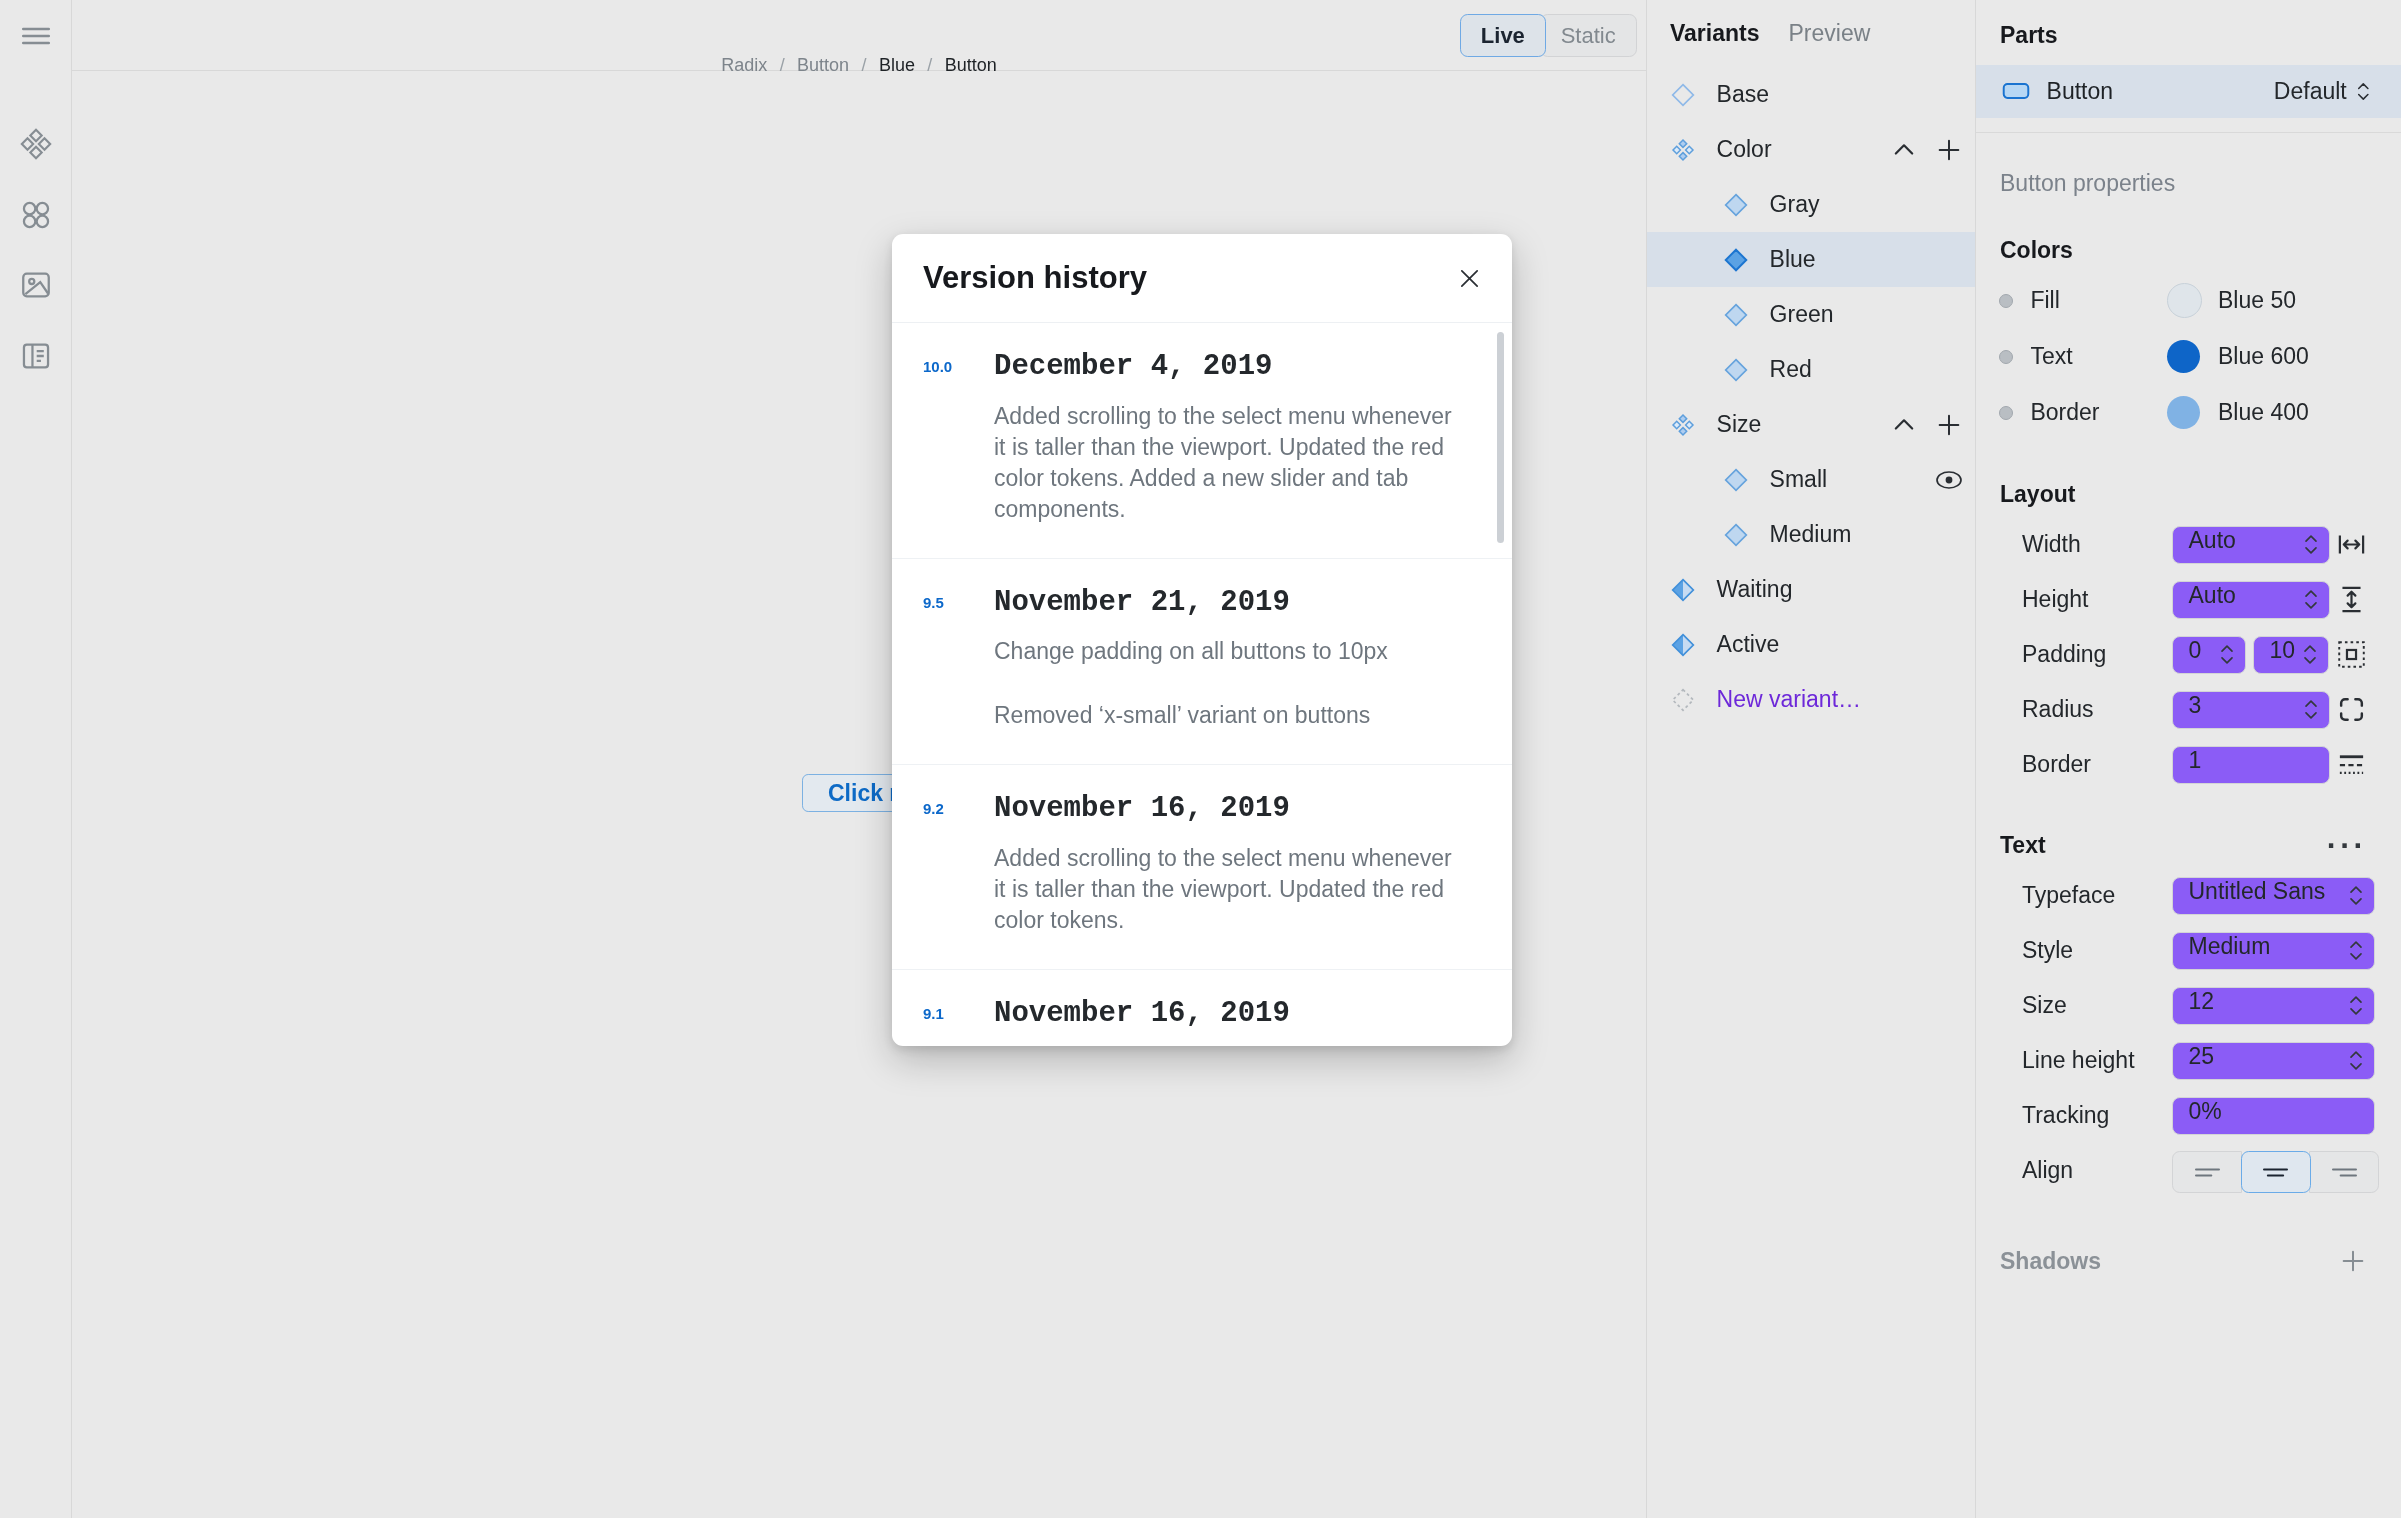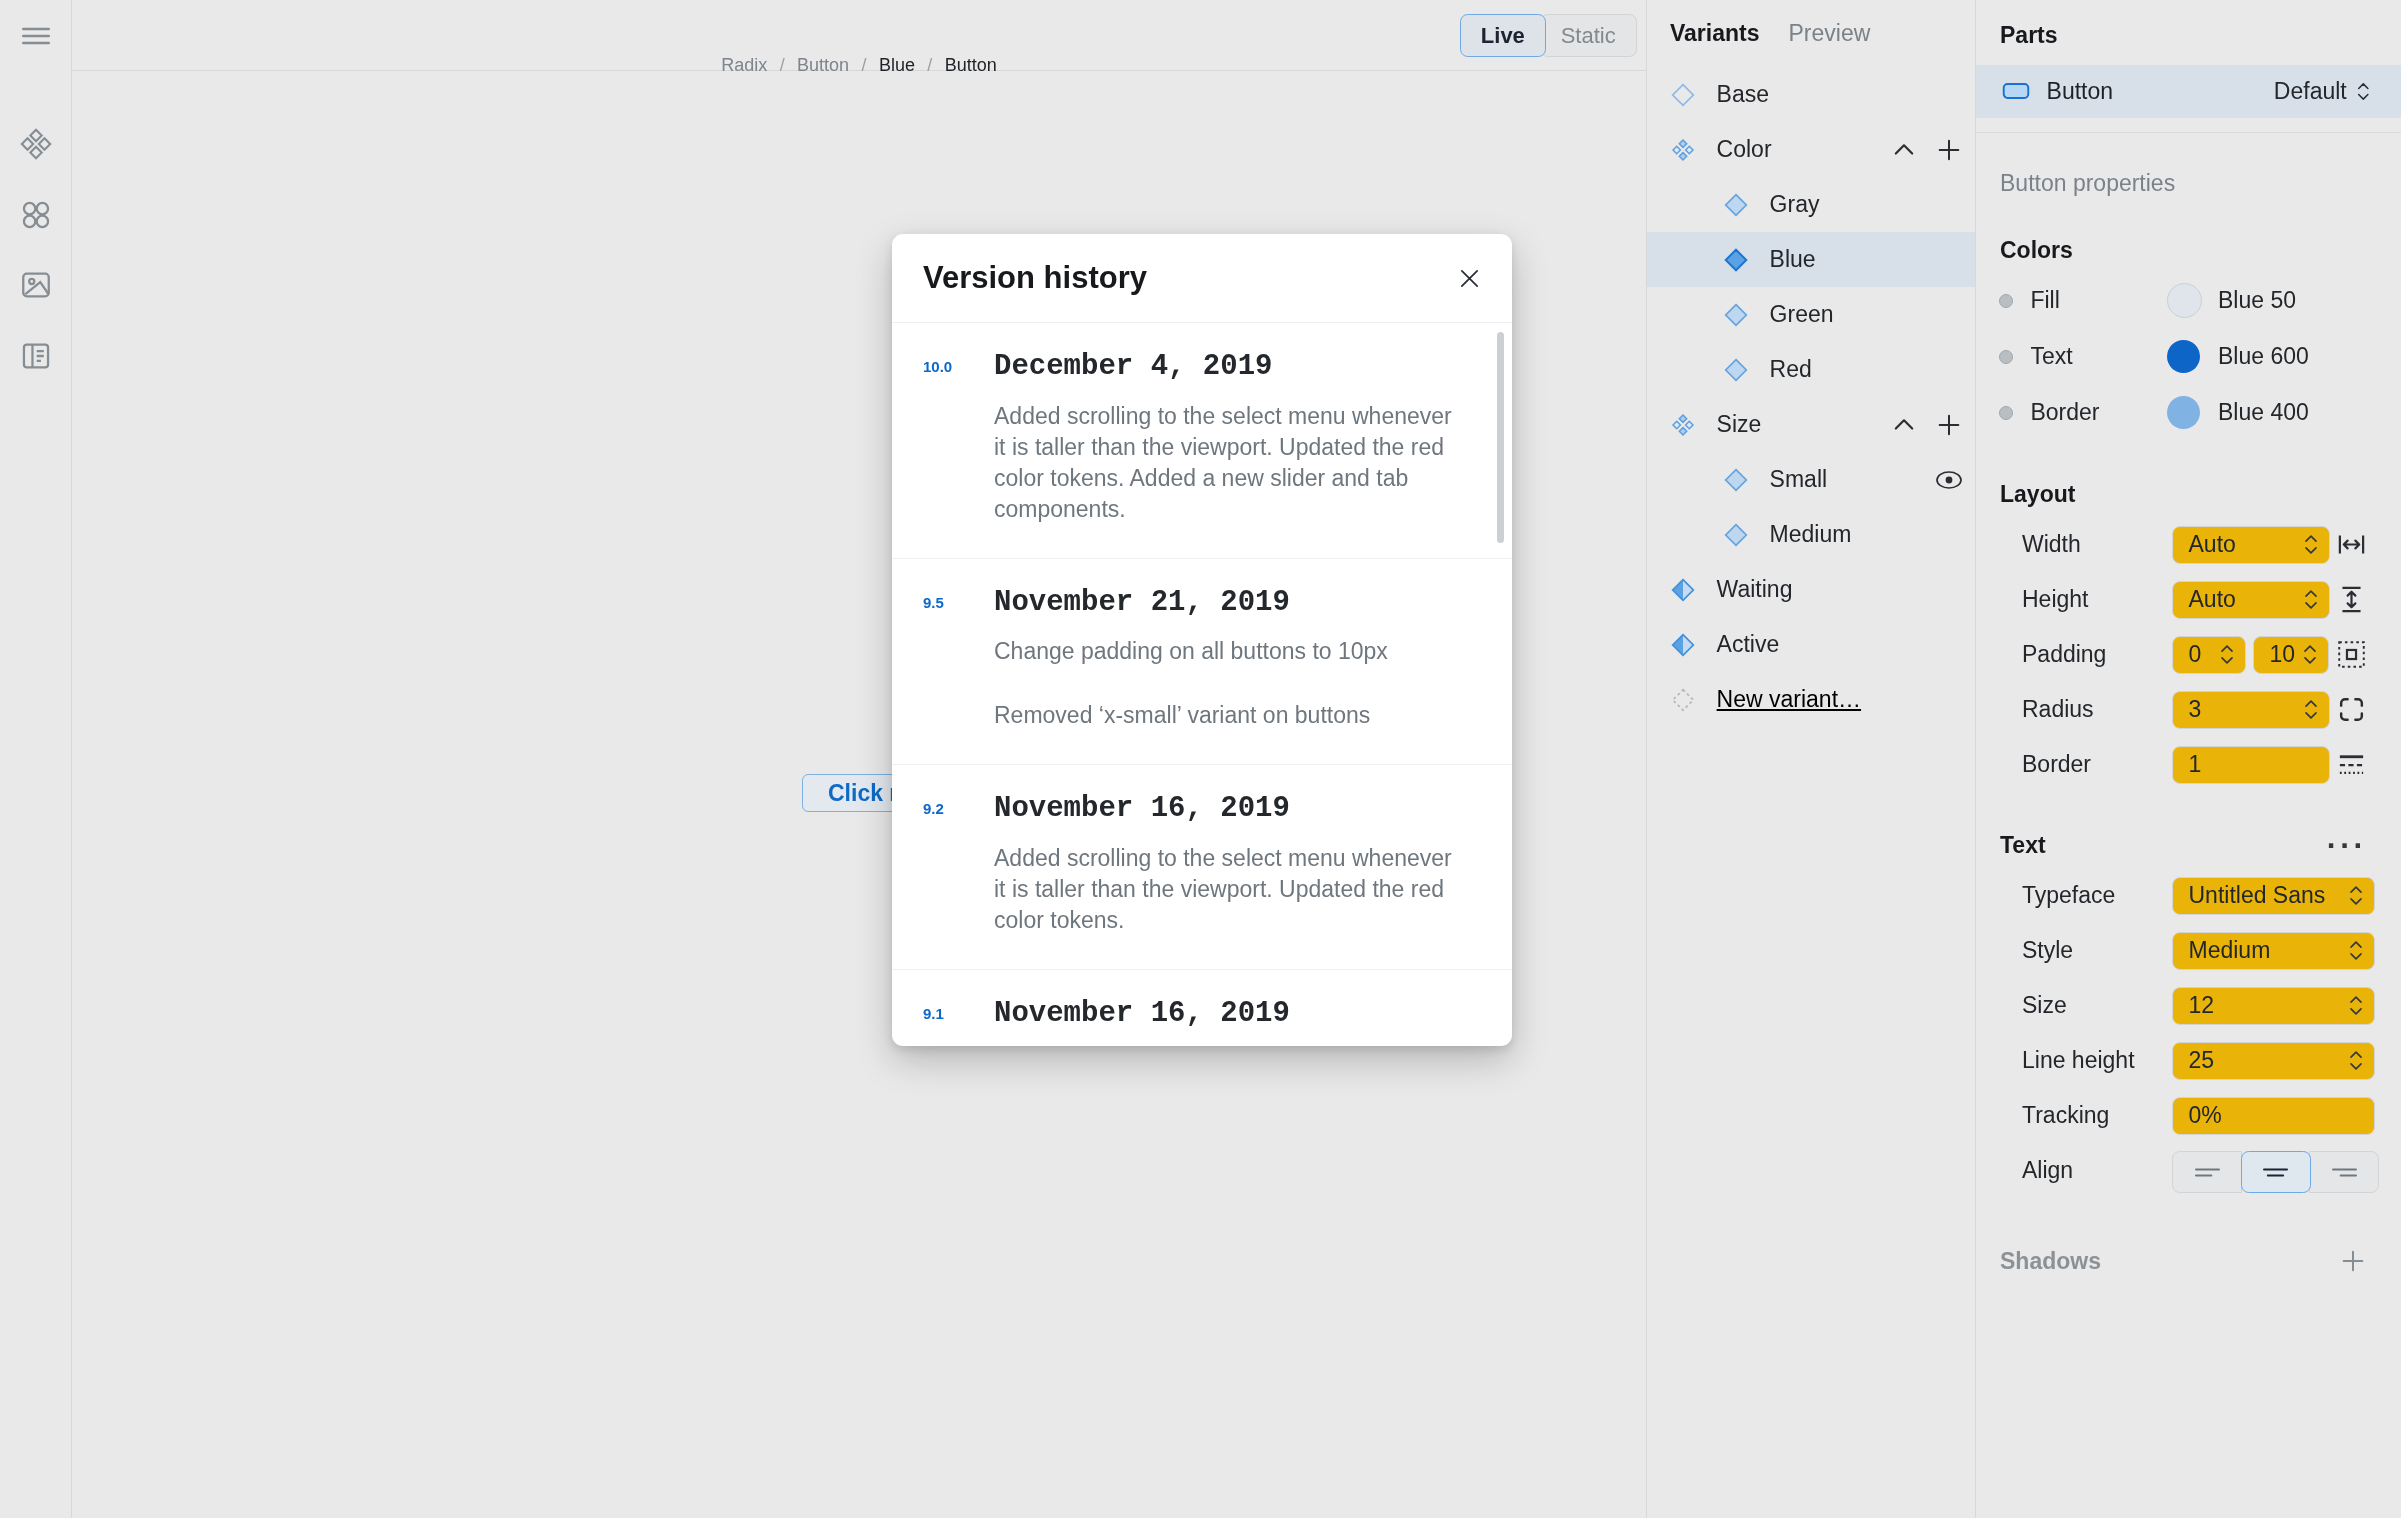--- a/index.html
+++ b/index.html
@@ -57,21 +57,21 @@
   .vtabs{display:flex;gap:29px;margin:20px 0 0 23px;font-size:23px;}
   .vtab{color:#7a8187;cursor:pointer;}
   .vtab.on{color:#17191d;font-weight:bold;}
   .vlist{margin-top:20px;}
   .vrow{height:55px;display:flex;align-items:center;position:relative;cursor:pointer;padding-left:20px;}
   .vrow.sel{background:#d7dfe9;}
   .vrow .dic{width:31px;height:31px;flex:none;display:flex;align-items:center;justify-content:center;}
   .vrow .dic svg{width:26px;height:26px;}
   .vrow.child{padding-left:73px;}
   .vlabel{font-size:23px;color:#23272b;margin-left:18.6px;}
-  .vlabel.muted{color:#000000;text-decoration:underline;}
+  .vlabel.muted{color:#6d28d9;}
   .vctl{position:absolute;width:28px;height:28px;color:#2a2e33;cursor:pointer;}
   .vctl svg{width:100%;height:100%;}
   .ctl-chev{right:57px;top:14px;}
   .ctl-plus{right:12.4px;top:14px;}
   .ctl-eye{right:12.4px;top:14px;}
 
   
   .parts{width:425px;border-left:1.5px solid #d8d8d8;flex:none;position:relative;font-size:23px;}
   .p-title{font-weight:bold;color:#17191d;margin:22px 0 0 24px;}
   .p-selrow{height:53px;margin-top:15.5px;background:#d7dfe9;display:flex;align-items:center;position:relative;cursor:pointer;}
@@ -83,21 +83,21 @@
   .p-sub{color:#7b828b;margin:37px 0 0 24px;}
   .p-h{font-weight:bold;color:#17191d;margin:40px 0 0 24px;position:relative;}
   .c-row{height:56px;display:flex;align-items:center;position:relative;cursor:default;}
   .c-row:first-of-type{margin-top:9.3px;}
   .c-dot{width:12.4px;height:12.4px;border-radius:50%;background:#b9bec3;border:1.5px solid #a2a8ae;margin-left:23px;flex:none;}
   .c-label{margin-left:17px;color:#23272b;}
   .c-swatch{position:absolute;left:191px;width:33px;height:33px;border-radius:50%;cursor:pointer;}
   .c-val{position:absolute;left:242px;color:#23272b;}
   .l-row{height:55px;display:flex;align-items:center;position:relative;}
   .l-label{margin-left:46px;color:#23272b;}
-  .inp{position:absolute;height:36px;border:1.5px solid #d3d4d6;background:#eab308;border-radius:8px;display:flex;align-items:center;cursor:text;}
+  .inp{position:absolute;height:36px;border:1.5px solid #d3d4d6;background:#8b5cf6;border-radius:8px;display:flex;cursor:text;}
   .inp .v{margin-left:15.5px;color:#23272b;}
   .inp .ud{position:absolute;right:7.7px;top:5.4px;width:20px;height:25px;color:#33383d;cursor:pointer;}
   .inp .ud svg{width:100%;height:100%;}
   .pos-a{left:196px;width:156px;}
   .pos-b1{left:196px;width:72px;}
   .pos-b2{left:277px;width:74px;}
   .pos-w{left:196px;width:201px;}
   .l-ic{position:absolute;right:34px;width:31px;height:31px;color:#2a2e33;}
   .l-ic svg{width:100%;height:100%;}
   .dots{position:absolute;right:34px;top:-4.6px;color:#33383d;font-size:31px;font-weight:bold;letter-spacing:3.1px;cursor:pointer;}

